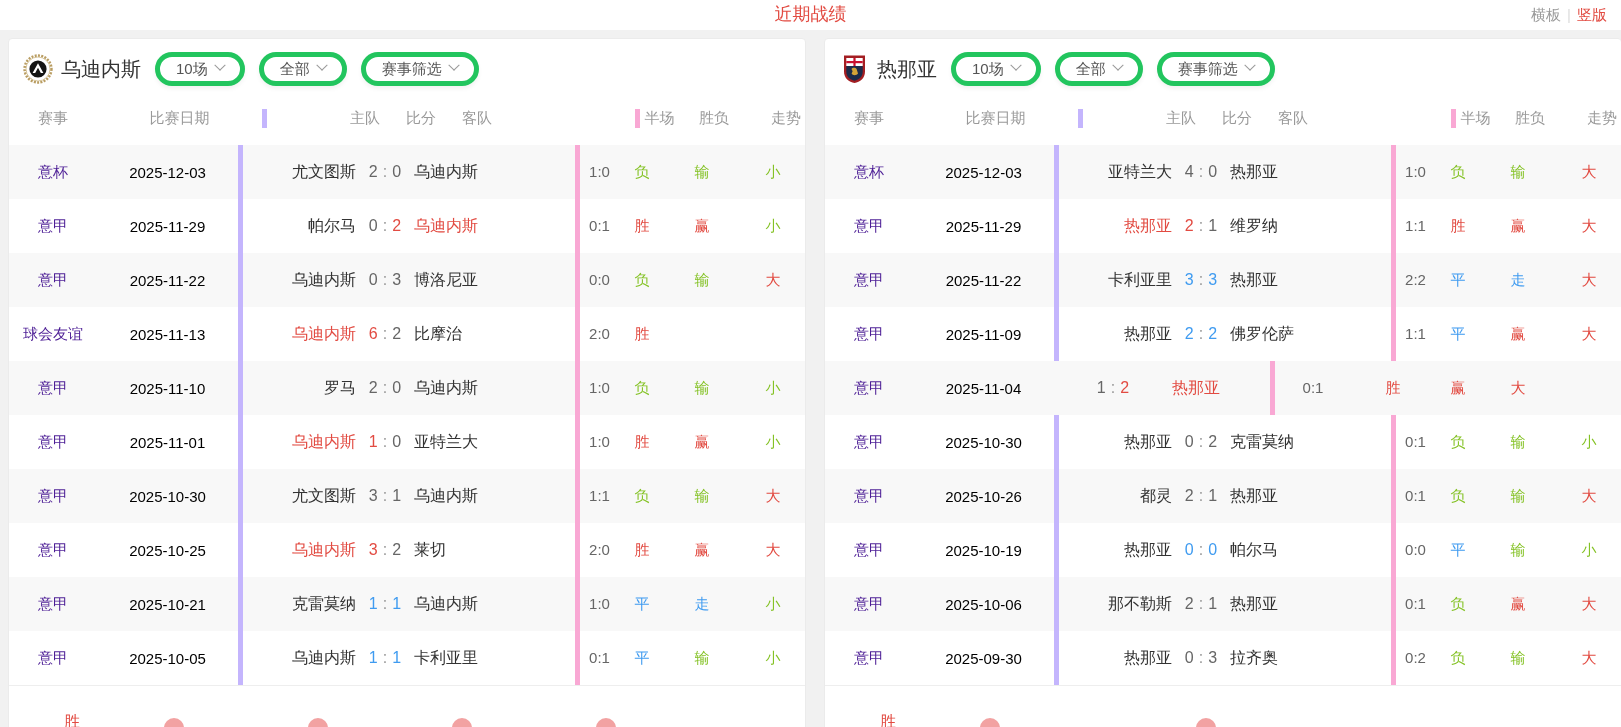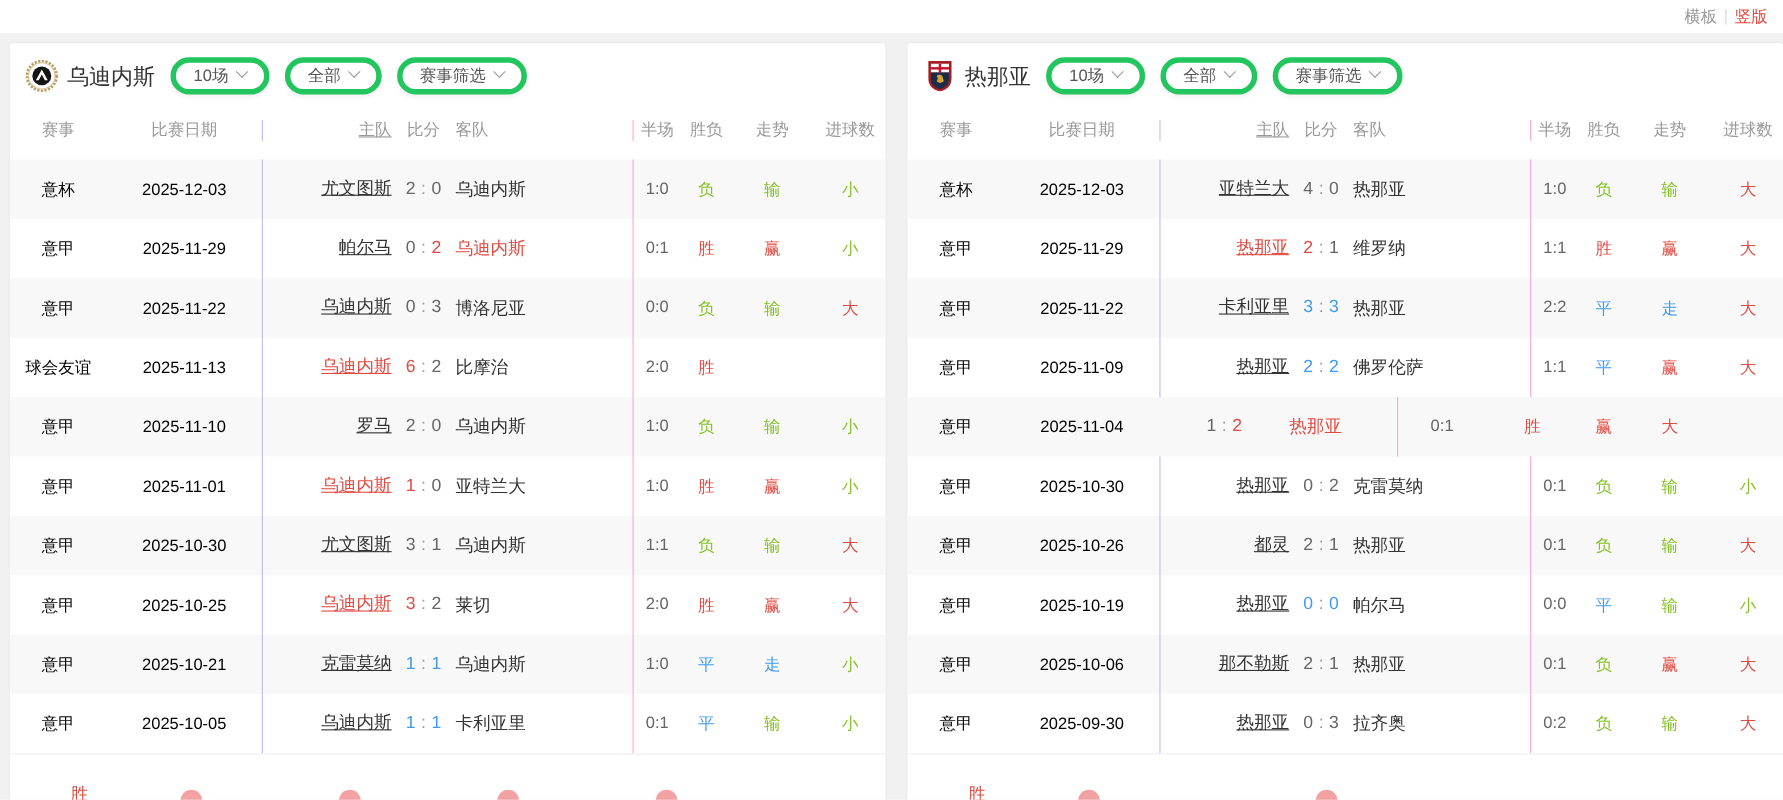--- a/index.html
+++ b/index.html
@@ -47,32 +47,32 @@
   }
   .chev{
     width:8px;height:8px;border-right:1.6px solid #999;border-bottom:1.6px solid #999;
     transform:rotate(45deg) translate(-2px,-2px);margin-top:-3px;
   }
   
   .grid{
     display:grid;align-items:center;
     grid-template-columns:88px 141px 118px 58px 121px 84px 46px 74px 68px;
   }
-  .thead{height:54px;color:#999;font-size:15px;}
+  .thead{height:54px;color:#999;font-size:15px;gap:12px;}
   .trow{height:54px;font-size:15px;cursor:pointer;}
   .rows .trow:nth-child(odd){background:#f8f8f8;}
   .c{display:block;}
   .t-c{text-align:center;}
   .t-r{text-align:right;}
   .t-l{text-align:left;}
-  .trow .home,.thead .h-home{border-left:1px solid #c4b5fd;text-decoration:underline;}
-  .trow .half,.thead .h-half{border-left:1px solid #f9a8d4;margin-left:40px;}
+  .trow .home,.thead .h-home{border-left:5px solid #c4b5fd;}
+  .trow .half,.thead .h-half{border-left:5px solid #f9a8d4;margin-left:40px;}
   .trow{--lh:54px;}
   .trow .home,.trow .half{line-height:54px;height:54px;}
-  .league{color:#000000;}
+  .league{color:#4c1d95;}
   .date{color:#000000;}
   .home,.away{color:#333;font-size:16px;}
   .score{color:#999;font-size:16px;display:flex;justify-content:center;gap:5px;}
   .score i{font-style:normal;color:#666;}
   .score i.colon{color:#999;}
   .half{color:#666;}
   .res,.trd,.gls{font-size:15px;}
   .c-red{color:var(--accent_red) !important;}
   .c-blue{color:var(--draw_blue) !important;}
   .c-green{color:var(--loss_green) !important;}
@@ -83,20 +83,21 @@
   }
   .dot{
     position:absolute;top:32px;width:20px;height:20px;border-radius:50%;
     background:var(--dot_pink);
   }
 </style>
 </head>
 <body>
 
 <div class="topbar">
+  <div class="page-title">近期战绩</div>
   <div class="view-toggle">
     <span class="vt-h">横板</span>
     <span class="vt-sep">|</span>
     <span class="vt-v">竖版</span>
   </div>
 </div>
 
 <div class="panels">
 
   <div class="panel">

